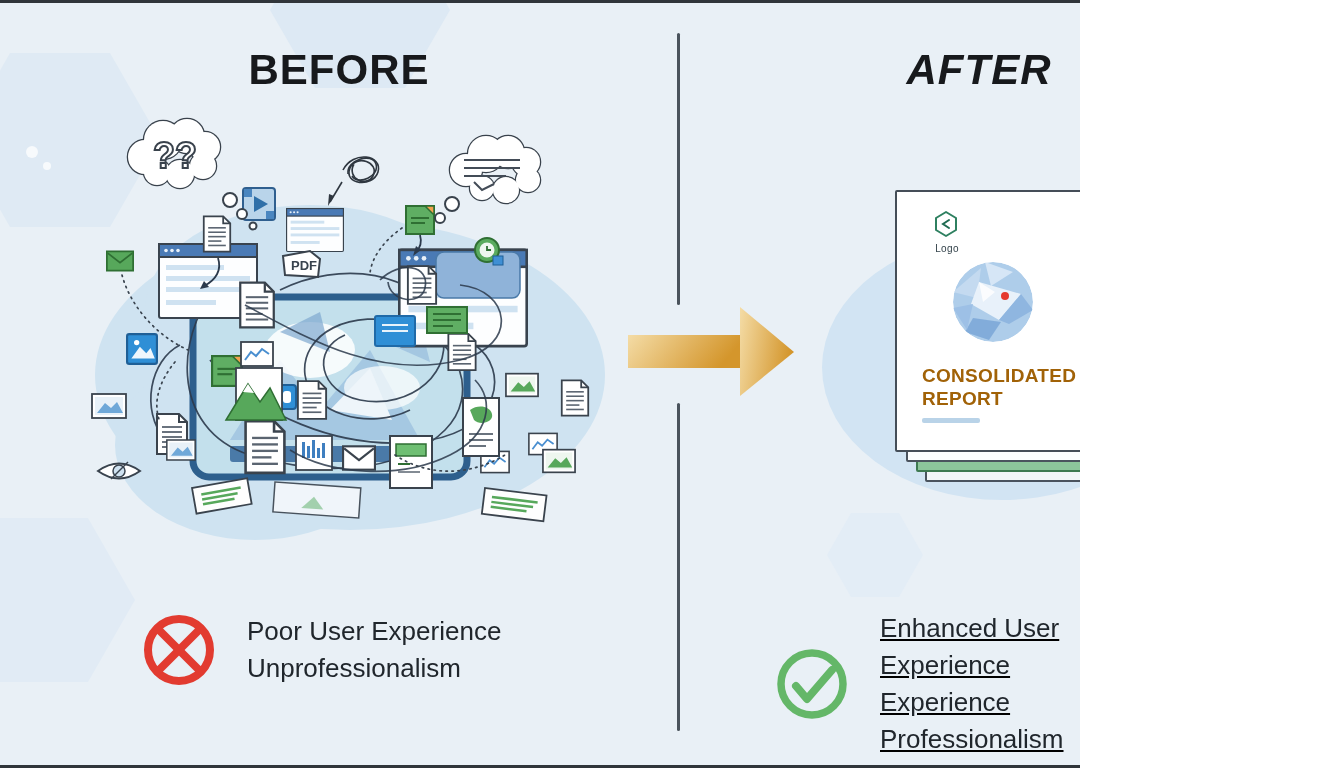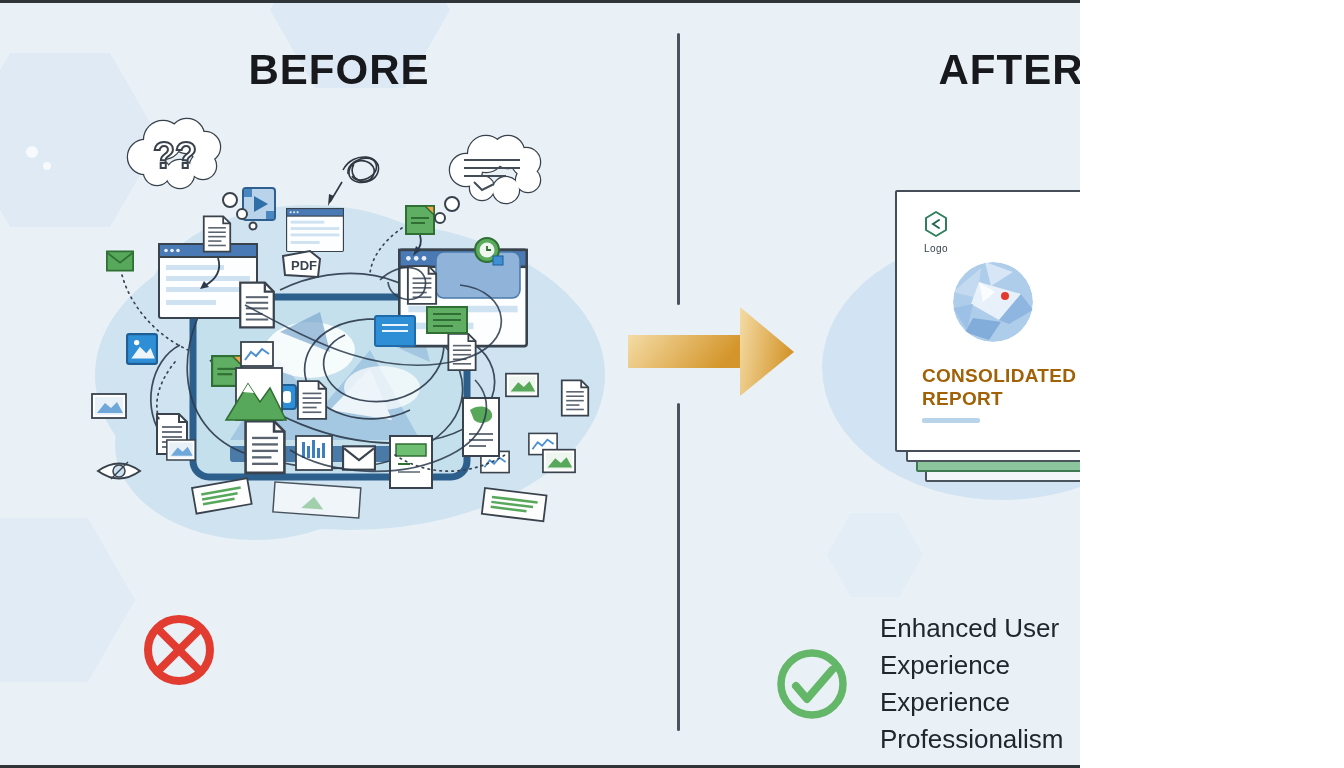--- a/index.html
+++ b/index.html
@@ -8,44 +8,44 @@
   }
   html,body{margin:0;padding:0;}
   body{font-family:"Liberation Sans",sans-serif;}
   #stage{position:relative;width:1080px;height:768px;background:var(--background);overflow:hidden;}
   .edge-bar{position:absolute;left:0;width:1344px;height:3px;background:#30353a;z-index:40;}
   .edge-top{top:0;} .edge-bottom{bottom:0;}
   #bg-hex{position:absolute;left:0;top:0;z-index:0;}
   .panel-title{position:absolute;top:46px;font-size:42px;font-weight:800;letter-spacing:1px;
     color:var(--title-text);text-align:center;z-index:5;}
   #title-before{left:0;width:678px;}
-  #title-after{left:678px;width:666px;}
+  #title-after{left:646px;width:666px;font-style:italic;}
   .divider-seg{position:absolute;left:677px;width:3px;background:var(--divider);z-index:4;border-radius:2px;}
   #divider-top{top:33px;height:272px;}
   #divider-bottom{top:403px;height:328px;}
   #cluster-svg{position:absolute;left:80px;top:110px;z-index:6;}
   #arrow-svg{position:absolute;left:622px;top:300px;z-index:8;}
   #after-blob{position:absolute;left:822px;top:235px;width:360px;height:265px;border-radius:50%;
     background:#d2e4f3;z-index:2;}
   #report-stack{position:absolute;left:895px;top:190px;width:188px;height:258px;z-index:7;}
   .rpage{position:absolute;width:188px;height:258px;border:2px solid #4a535e;background:#fff;border-radius:2px;}
   .rpage.p4{left:30px;top:30px;background:#f2f6f9;}
   .rpage.p3{left:21px;top:20px;background:#8cc59b;border-color:#3e7a52;}
   .rpage.p2{left:11px;top:10px;background:#fbfdfe;}
   .rpage.p1{left:0;top:0;border-color:#454e58;}
-  #logo-wrap{position:absolute;left:16px;top:18px;width:46px;text-align:center;}
+  #logo-wrap{position:absolute;left:16px;top:18px;width:46px;text-align:right;}
   #logo-caption{font-size:10px;color:#33424a;margin-top:1px;letter-spacing:.4px;}
   #emblem{position:absolute;left:54px;top:68px;}
   #report-title{position:absolute;left:25px;top:172px;font-size:19px;font-weight:800;
     color:#a16207;line-height:23px;letter-spacing:.3px;}
   #report-underline{position:absolute;left:25px;top:226px;width:58px;height:5px;
     background:var(--report-underline);border-radius:2px;}
   .status-row{position:absolute;display:flex;align-items:center;z-index:9;}
   #status-before{left:139px;top:610px;}
-  #status-after{left:772px;top:610px;}
+  #status-after{left:772px;top:610px;text-decoration:underline;}
   .status-icon{flex:0 0 auto;}
   .status-text{margin-left:28px;font-size:26px;color:var(--body-text);line-height:37px;}
 </style>
 </head>
 <body>
 
 <div id="stage">
   <div class="edge-bar edge-top"></div>
   <div class="edge-bar edge-bottom"></div>
 
@@ -402,20 +402,24 @@
       <div id="report-underline"></div>
     </div>
   </div>
 
   <div class="status-row" id="status-before">
     <svg class="status-icon" width="80" height="80" viewBox="-40 -40 80 80">
       <circle r="31" fill="none" stroke="var(--negative-red)" stroke-width="8"></circle>
       <line x1="-21" y1="-21" x2="21" y2="21" stroke="var(--negative-red)" stroke-width="8" stroke-linecap="round"></line>
       <line x1="21" y1="-21" x2="-21" y2="21" stroke="var(--negative-red)" stroke-width="8" stroke-linecap="round"></line>
     </svg>
+    <div class="status-text">
+      <div>Poor User Experience</div>
+      <div>Unprofessionalism</div>
+    </div>
   </div>
 
   <div class="status-row" id="status-after">
     <svg class="status-icon" width="80" height="80" viewBox="-40 -40 80 80">
       <circle r="31" fill="none" stroke="var(--positive-green)" stroke-width="7.5"></circle>
       <path d="M-16 2 L-5 15 L20 -14" fill="none" stroke="var(--positive-green)" stroke-width="8" stroke-linecap="round" stroke-linejoin="round"></path>
     </svg>
     <div class="status-text">
       <div>Enhanced User Experience</div>
       <div>Experience Professionalism</div>

